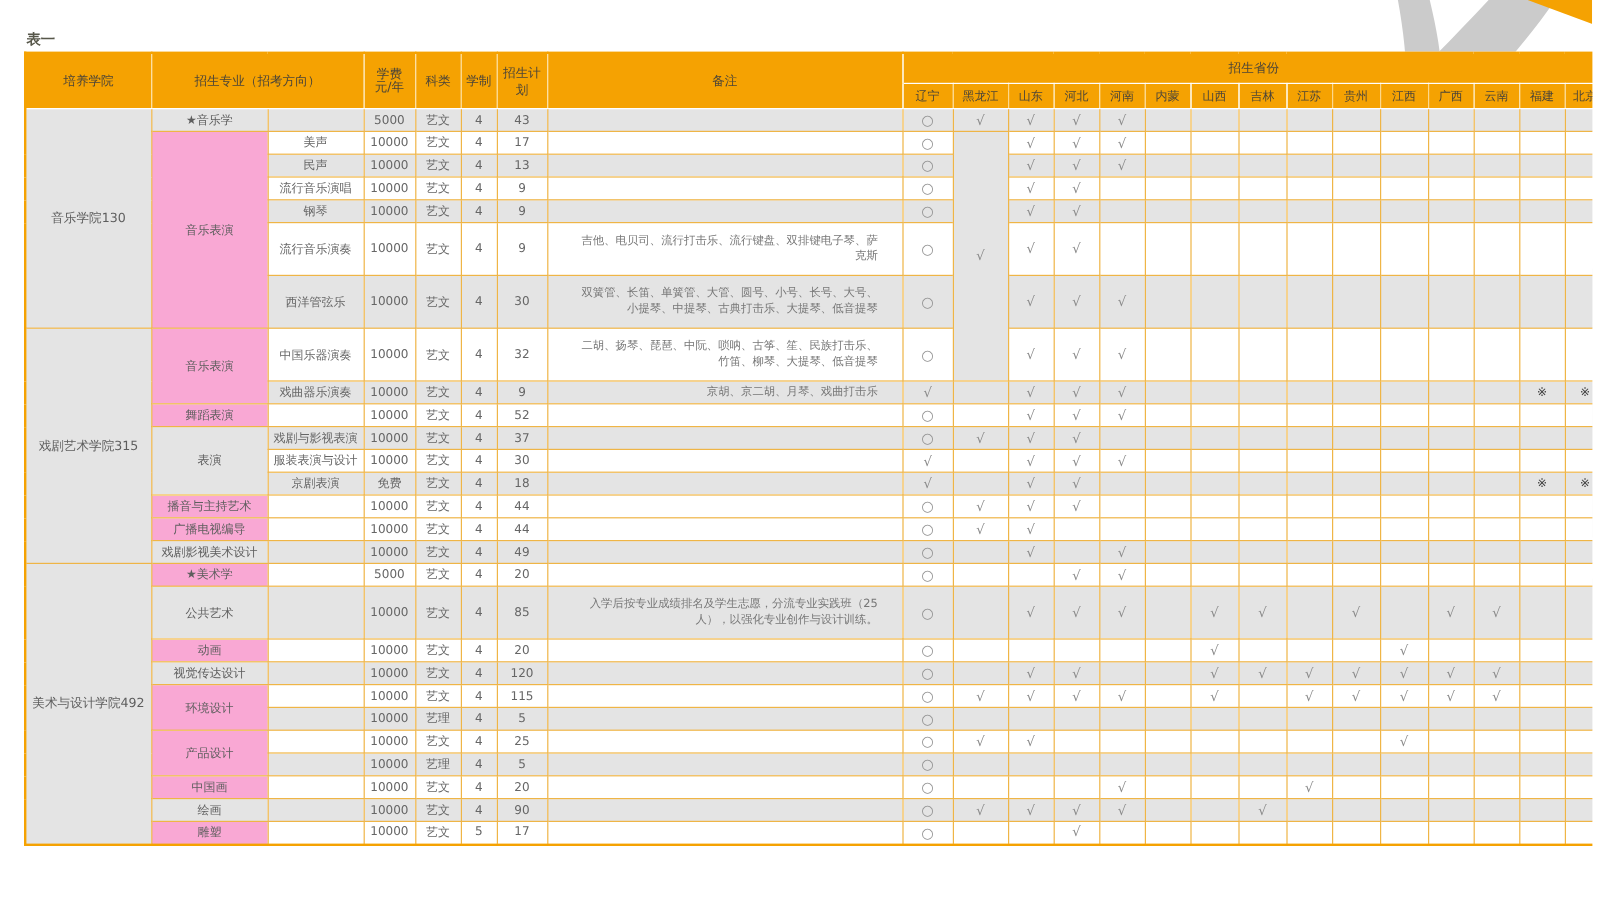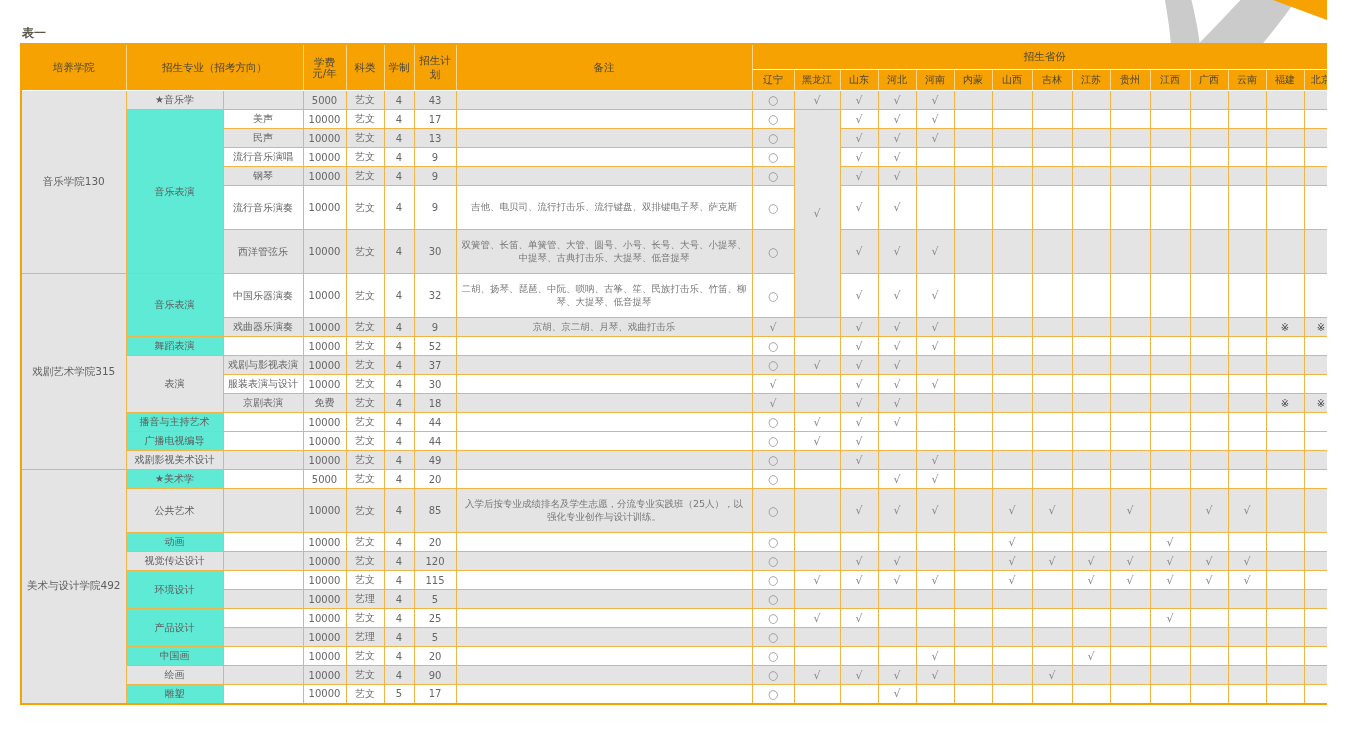--- a/index.html
+++ b/index.html
@@ -18,23 +18,23 @@
         padding:0 2px;font-size:10px;color:#666;}
   thead th{background:#F5A202;border:1px solid #FBD27F;border-bottom-color:#fff;
            border-right-color:#FCD88C;color:#4c4538;font-weight:normal;font-size:10.5px;}
   thead tr.h1 th{height:24px;}
   thead tr.h2 th{height:20px;font-size:10px;}
   .fee-h div{line-height:11px;}
   tbody tr{height:19px;}
   tbody tr.tall{height:44px;}
   tr.shade td{background:#E4E4E4;}
   td.college{background:#E4E4E4;font-size:10.5px;color:#5e5e5e;}
-  td.major{background:#5eead4;color:#5e5e5e;}
+  td.major{background:#f9a8d4;color:#5e5e5e;}
   td.merged{background:#E4E4E4;}
-  td.note{text-align:center;font-size:9.5px;color:#777;line-height:1.35;padding:1px 5px;}
+  td.note{text-align:right;font-size:9.5px;color:#777;line-height:1.35;padding:1px 20px;}
   td.mark-O{color:#909090;font-size:12px;}
   td.mark-V{color:#8a8a8a;font-size:11px;}
   td.mark-X{color:#3d3d3d;font-size:10px;}
   .footnotes{position:absolute;left:22px;top:690px;z-index:3;font-size:10.5px;color:#3f3f3f;}
   .footnotes .fl{line-height:20px;}
   .footnotes .fl.ind{padding-left:28px;}
 </style>
 </head>
 <body>
 

